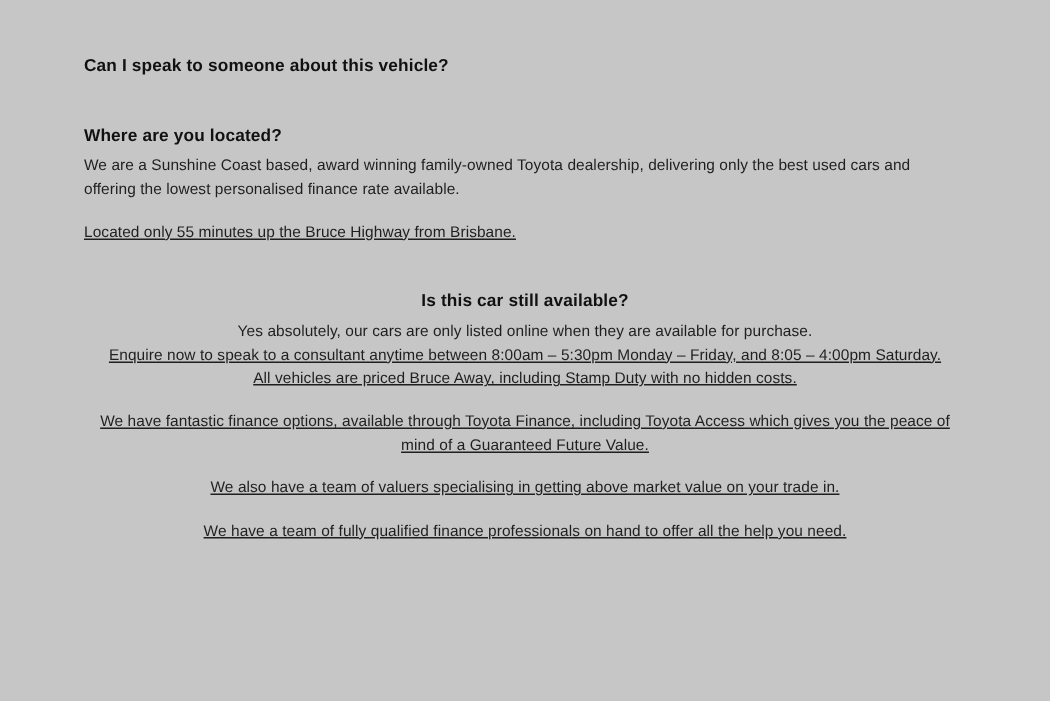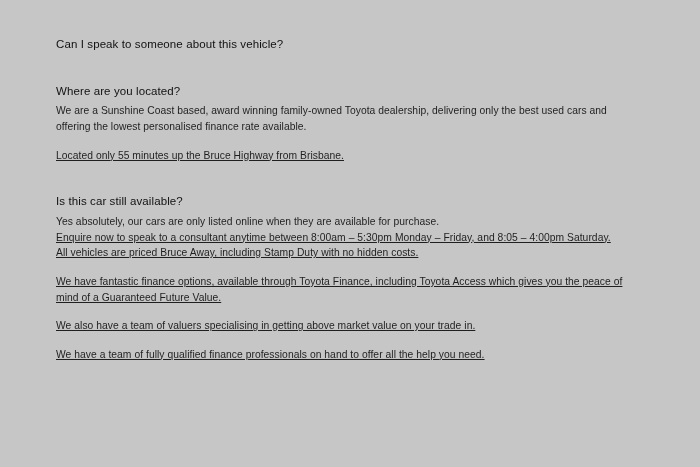--- a/index.html
+++ b/index.html
@@ -19,24 +19,25 @@
     width: 700px;
     height: 467px;
     box-sizing: border-box;
     padding: 36px 56px 0 56px;
   }
   .faq-section {
     margin-bottom: 26px;
   }
   .faq-section:last-child {
     margin-bottom: 0;
+    text-align: center;
   }
   .faq-heading {
     font-size: 11.5px;
-    font-weight: normal;
+    font-weight: bold;
     color: #111111;
     margin: 0 0 4px 0;
     line-height: 1.45;
     letter-spacing: 0.1px;
   }
   .faq-para {
     font-size: 10.3px;
     font-weight: normal;
     color: #1f1f1f;
     margin: 0 0 0 0;

